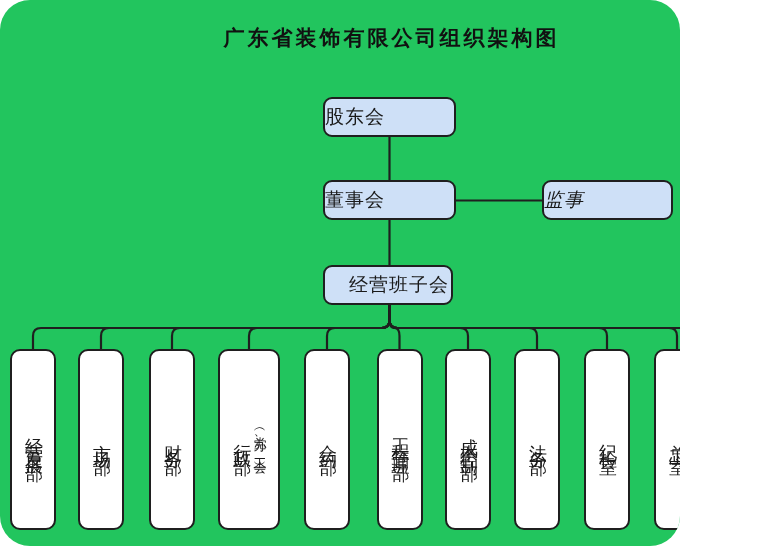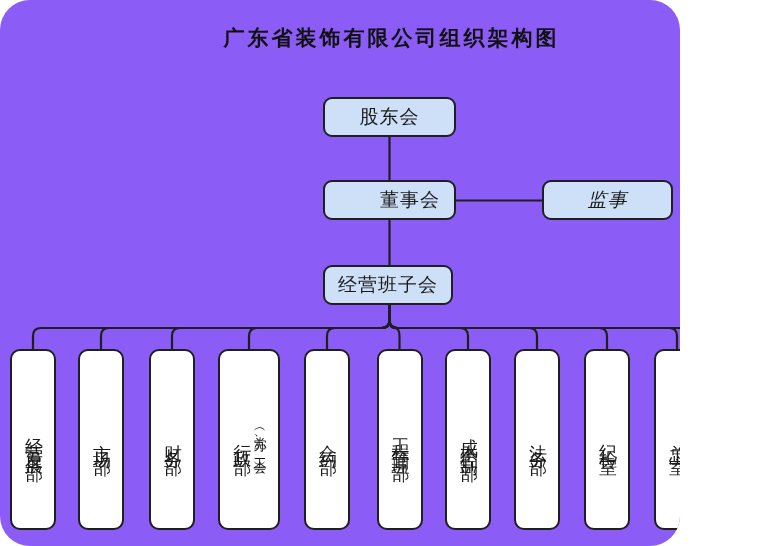--- a/index.html
+++ b/index.html
@@ -1,20 +1,20 @@
 <!DOCTYPE html>
 <html><head>
 <meta charset="utf-8">
 <style>
   html, body { margin: 0; padding: 0; background: #ffffff; }
   #canvas {
     position: relative;
     width: 680px;
     height: 546px;
-    background: #8b5cf6;
+    background: #22c55e;
     font-family: "Liberation Sans", sans-serif;
     overflow: hidden;
     border-radius: 30px;
   }
   #page-title {
     position: absolute;
     top: 24px;
     left: 0;
     width: 783px;
     text-align: center;
@@ -30,29 +30,29 @@
     width: 783px; height: 546px;
   }
   .node {
     position: absolute;
     box-sizing: border-box;
     border: 2px solid #1f1f1f;
     border-radius: 9px;
     background: #cee0f7;
     display: flex;
     align-items: center;
-    justify-content: center;
+    justify-content: flex-start;
     font-size: 19px;
     letter-spacing: 1px;
     color: #1a1a1a;
   }
   #node-shareholders { left: 323px; top: 97px;  width: 133px; height: 40px; }
   #node-board        { left: 323px; top: 180px; width: 133px; height: 40px; }
   #node-supervisor   { left: 542px; top: 180px; width: 131px; height: 40px; }
-  #node-management   { left: 323px; top: 265px; width: 130px; height: 40px; }
+  #node-management   { left: 323px; top: 265px; width: 130px; height: 40px; padding-left: 24px; }
   .dept {
     position: absolute;
     top: 349px;
     height: 181px;
     box-sizing: border-box;
     border: 2px solid #1f1f1f;
     border-radius: 10px;
     background: #ffffff;
     display: flex;
     flex-direction: row;
@@ -95,21 +95,21 @@
       <path d="M389.5 305 V320 Q389.5 328 397.5 328 H599 Q607 328 607 336 V351" fill="none" stroke="#1f1f1f" stroke-width="2.2" stroke-linecap="round"></path>
       <path d="M389.5 305 V320 Q389.5 328 397.5 328 H669 Q677 328 677 336 V351" fill="none" stroke="#1f1f1f" stroke-width="2.2" stroke-linecap="round"></path>
       <path d="M389.5 305 V320 Q389.5 328 397.5 328 H740 Q748 328 748 336 V351" fill="none" stroke="#1f1f1f" stroke-width="2.2" stroke-linecap="round"></path>
     </svg>
 
   <div id="page-title">广东省装饰有限公司组织架构图</div>
 
   <div class="node" id="node-shareholders" style="background: rgb(206, 224, 247); border-color: rgb(31, 31, 31);">
     <span>股东会</span>
   </div>
-  <div class="node" id="node-board" style="background: rgb(206, 224, 247); border-color: rgb(31, 31, 31); padding-left: 41px;">
+  <div class="node" id="node-board" style="background: rgb(206, 224, 247); border-color: rgb(31, 31, 31);">
     <span>董事会</span>
   </div>
   <div class="node" id="node-supervisor" style="background: rgb(206, 224, 247); border-color: rgb(31, 31, 31); font-style: italic;">
     <span>监事</span>
   </div>
   <div class="node" id="node-management" style="background: rgb(206, 224, 247); border-color: rgb(31, 31, 31);">
     <span>经营班子会</span>
   </div>
 
 <div class="dept" style="left: 10px; width: 46px;">

